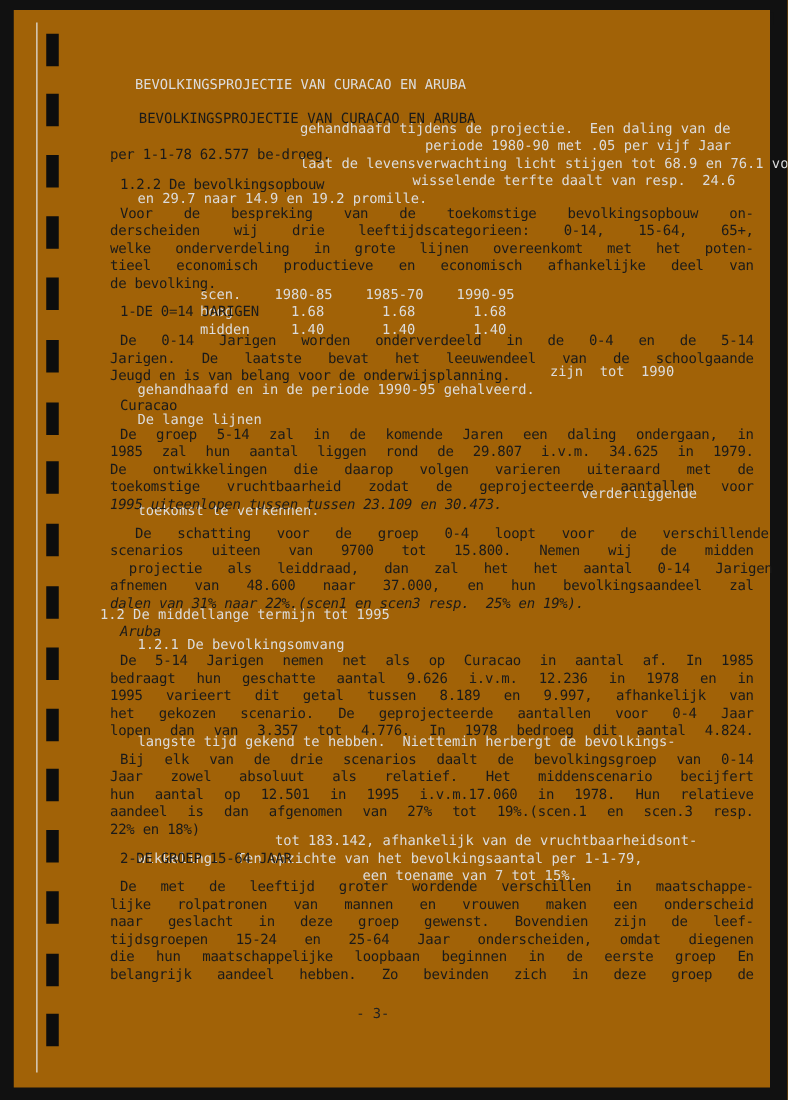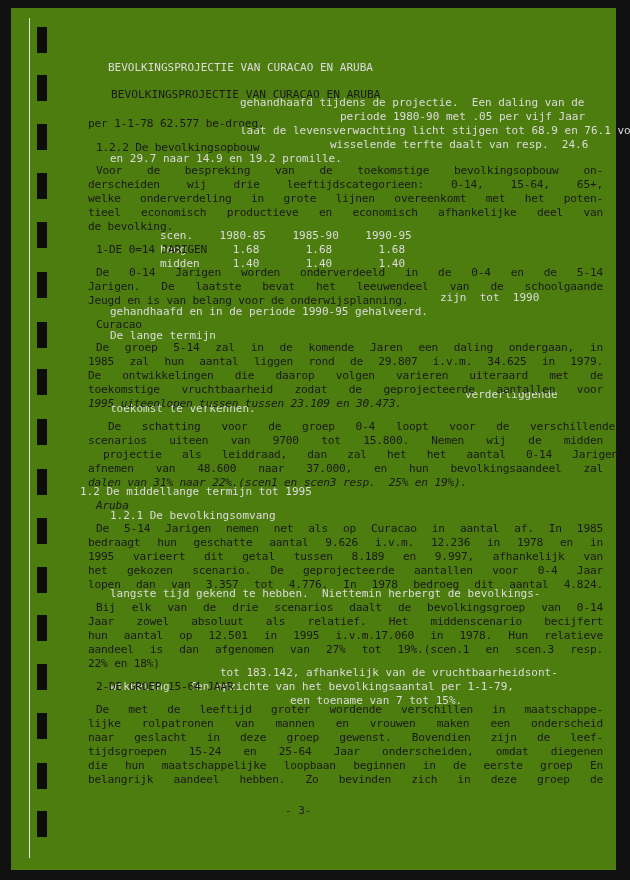--- a/index.html
+++ b/index.html
@@ -2,21 +2,21 @@
 <html><head>
 <meta charset="utf-8">
 <style>
   html, body { margin:0; padding:0; }
   body {
     width:630px; height:880px; background:#111;
     position:relative; overflow:hidden;
   }
   .page {
     position:absolute; left:11px; top:8px; width:605px; height:862px;
-    background:#4d7c0f;
+    background:#a16207;
   }
   .hole {
     position:absolute; left:26px; width:10px; height:26px;
     background:#0d0d0d;
   }
   .margin-line {
     position:absolute; left:18px; top:10px; width:1px; height:840px;
     background:#e2e2e2;
   }
   .text {
@@ -64,26 +64,26 @@
       <div class="hole" style="top: 755px;"></div>
       <div class="hole" style="top: 803px;"></div>
     </div>
   <div id="bleed">
       <div class="bleed" style="left: 97px; top: 53px;">BEVOLKINGSPROJECTIE VAN CURACAO EN ARUBA</div>
       <div class="bleed" style="left: 229px; top: 88px;">gehandhaafd tijdens de projectie.  Een daling van de</div>
       <div class="bleed" style="left: 329px; top: 102px;">periode 1980-90 met .05 per vijf Jaar</div>
       <div class="bleed" style="left: 229px; top: 116px;">laat de levensverwachting licht stijgen tot 68.9 en 76.1 voor</div>
       <div class="bleed" style="left: 319px; top: 130px;">wisselende terfte daalt van resp.  24.6</div>
       <div class="bleed" style="left: 99px; top: 144px;">en 29.7 naar 14.9 en 19.2 promille.</div>
-      <div class="bleed" style="left: 149px; top: 221px;">scen.    1980-85    1985-90    1990-95</div>
+      <div class="bleed" style="left: 149px; top: 221px;">scen.    1980-85    1985-70    1990-95</div>
       <div class="bleed" style="left: 149px; top: 235px;">hoog       1.68       1.68       1.68</div>
       <div class="bleed" style="left: 149px; top: 249px;">midden     1.40       1.40       1.40</div>
       <div class="bleed" style="left: 429px; top: 283px;">zijn  tot  1990</div>
       <div class="bleed" style="left: 99px; top: 297px;">gehandhaafd en in de periode 1990-95 gehalveerd.</div>
-      <div class="bleed" style="left: 99px; top: 321px;">De lange termijn</div>
+      <div class="bleed" style="left: 99px; top: 321px;">De lange lijnen</div>
       <div class="bleed" style="left: 454px; top: 380px;">verderliggende</div>
       <div class="bleed" style="left: 99px; top: 394px;">toekomst te verkennen.</div>
       <div class="bleed" style="left: 69px; top: 477px;">1.2 De middellange termijn tot 1995</div>
       <div class="bleed" style="left: 99px; top: 501px;">1.2.1 De bevolkingsomvang</div>
       <div class="bleed" style="left: 99px; top: 579px; text-align: center;">langste tijd gekend te hebben.  Niettemin herbergt de bevolkings-</div>
       <div class="bleed" style="left: 209px; top: 658px;">tot 183.142, afhankelijk van de vruchtbaarheidsont-</div>
       <div class="bleed" style="left: 99px; top: 672px;">wikkeling.  Ten opzichte van het bevolkingsaantal per 1-1-79,</div>
       <div class="bleed" style="left: 279px; top: 686px;">een toename van 7 tot 15%.</div>
     </div>
   <div class="text">

